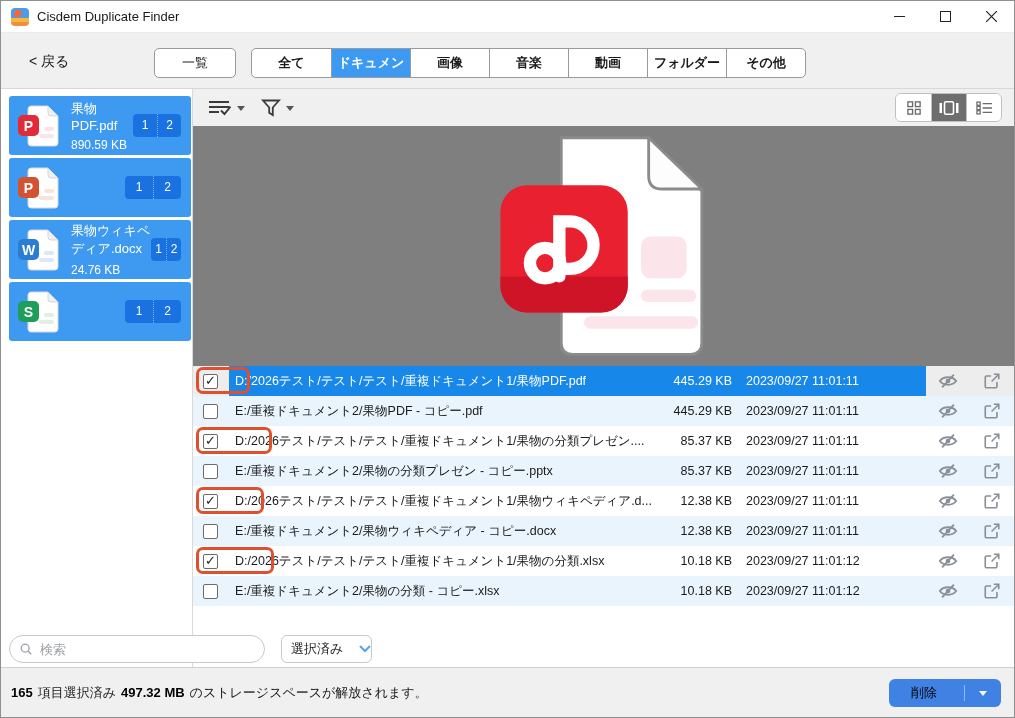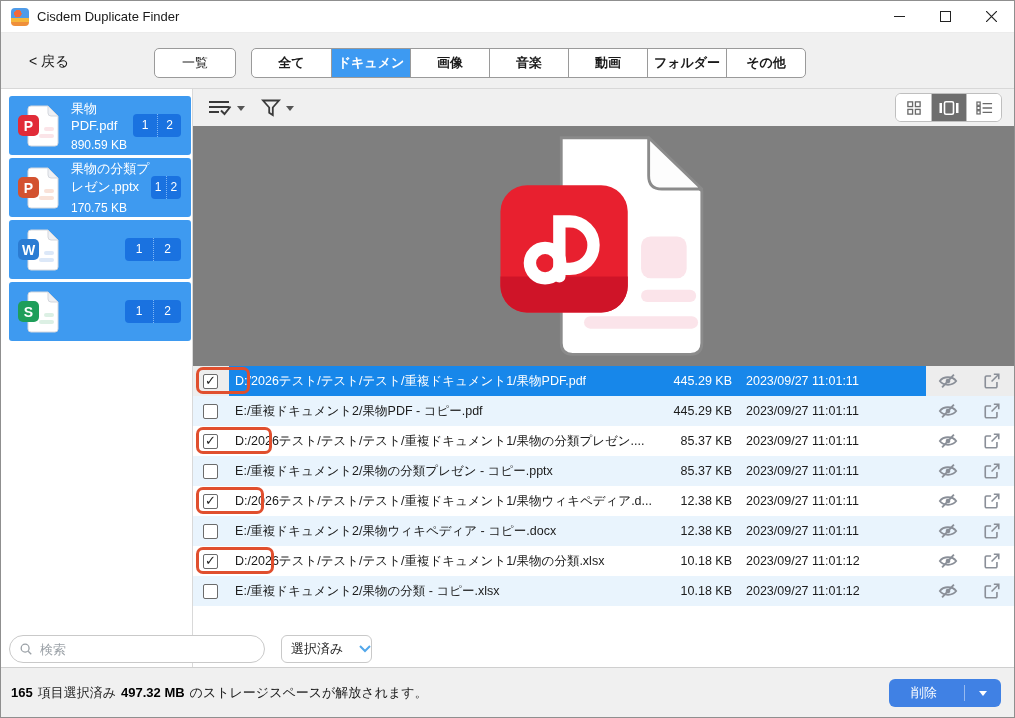--- a/index.html
+++ b/index.html
@@ -70,21 +70,21 @@
   .rdate { flex: 0 0 122px; margin-left: 14px; text-align: left; white-space: nowrap; }
   .ricon { flex: 0 0 44px; display: flex; justify-content: center; }
   .ann { display: none; position: absolute; left: 3px; top: 1px; height: 27px; border: 3px solid #e04f2e; border-radius: 7px; pointer-events: none; }
   .ann.show { display: block; }
   .aw1 { width: 54px; } .aw3 { width: 76px; } .aw5 { width: 68px; } .aw7 { width: 78px; }
 
   
   .statusbar { position: relative; height: 50px; background: #f0f0f0; border-top: 1px solid #cfcfcf; display: flex; align-items: center; padding-left: 10px; font-size: 13px; color: #1a1a1a; }
   .sb-bold { font-weight: bold; color: #000; }
   .statusbar span { margin-right: 5px; }
-  .delete-btn { position: absolute; right: 13px; top: 11px; width: 112px; height: 28px; background: #4081e4; border-radius: 6px; display: flex; align-items: center; color: #ffffff; font-size: 13px; }
+  .delete-btn { position: absolute; right: 13px; top: 11px; width: 112px; height: 28px; background: #4081e4; border-radius: 6px; display: flex; align-items: center; color: #000000; font-size: 13px; }
   .del-label { flex: 1; text-align: center; }
   .del-div { width: 1px; height: 16px; background: rgba(255,255,255,0.45); }
   .del-caret { width: 26px; display: flex; justify-content: center; }
   .del-caret i { width: 0; height: 0; border: 4px solid transparent; border-top: 5px solid #fff; margin-top: 5px; }
 </style>
 </head>
 <body>
 
 <div class="window">
 
@@ -149,39 +149,39 @@
 
       <div class="group-item sel">
         <svg class="gi-icon" viewBox="0 0 46 46">
           <path d="M14 3 h17 l10 10 v27 q0 3 -3 3 H14 q-3 0 -3 -3 V6 q0 -3 3 -3 z" fill="#fff" stroke="#d4d7dd" stroke-width="1"></path>
           <path d="M31 3 v7 q0 3 3 3 h7 z" fill="#eef0f4" stroke="#d4d7dd" stroke-width="1"></path>
           <rect x="27" y="24" width="10" height="4" rx="2" fill="#f9e2d8"></rect>
           <rect x="22" y="31" width="15" height="4" rx="2" fill="#f9e2d8"></rect>
           <rect x="1" y="12" width="21" height="21" rx="5" fill="#d35230"></rect>
           <text x="11.5" y="28" font-size="14" font-weight="bold" fill="#fff" text-anchor="middle">P</text>
         </svg>
-        <div class="gi-text">
-          <div class="gi-name">果物の分類プレゼン.pptx</div>
-          <div class="gi-size">170.75 KB</div>
-        </div>
         <div class="gi-badges">
           <span class="gi-badge">1</span>
           <span class="gi-badge">2</span>
         </div>
       </div>
 
       <div class="group-item sel">
         <svg class="gi-icon" viewBox="0 0 46 46">
           <path d="M14 3 h17 l10 10 v27 q0 3 -3 3 H14 q-3 0 -3 -3 V6 q0 -3 3 -3 z" fill="#fff" stroke="#d4d7dd" stroke-width="1"></path>
           <path d="M31 3 v7 q0 3 3 3 h7 z" fill="#eef0f4" stroke="#d4d7dd" stroke-width="1"></path>
           <rect x="27" y="24" width="10" height="4" rx="2" fill="#dce8f8"></rect>
           <rect x="22" y="31" width="15" height="4" rx="2" fill="#dce8f8"></rect>
           <rect x="1" y="12" width="21" height="21" rx="5" fill="#2b7cd3"></rect>
           <text x="11.5" y="28" font-size="14" font-weight="bold" fill="#fff" text-anchor="middle">W</text>
         </svg>
+        <div class="gi-text">
+          <div class="gi-name">果物ウィキペディア.docx</div>
+          <div class="gi-size">24.76 KB</div>
+        </div>
         <div class="gi-badges">
           <span class="gi-badge">1</span>
           <span class="gi-badge">2</span>
         </div>
       </div>
 
       <div class="group-item sel">
         <svg class="gi-icon" viewBox="0 0 46 46">
           <path d="M14 3 h17 l10 10 v27 q0 3 -3 3 H14 q-3 0 -3 -3 V6 q0 -3 3 -3 z" fill="#fff" stroke="#d4d7dd" stroke-width="1"></path>
           <path d="M31 3 v7 q0 3 3 3 h7 z" fill="#eef0f4" stroke="#d4d7dd" stroke-width="1"></path>

